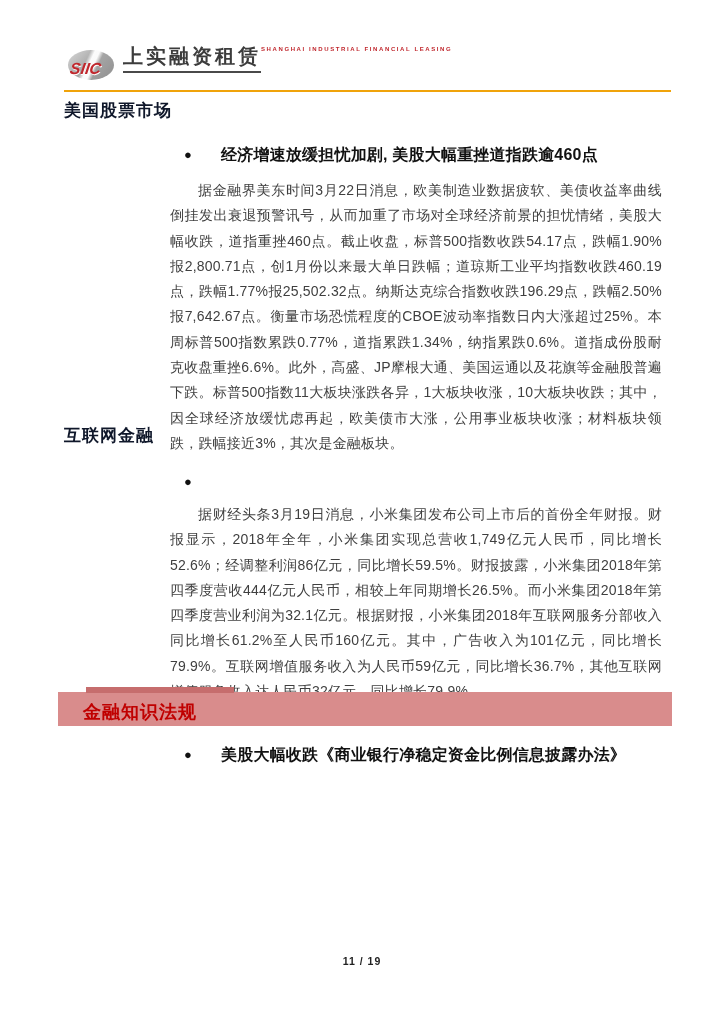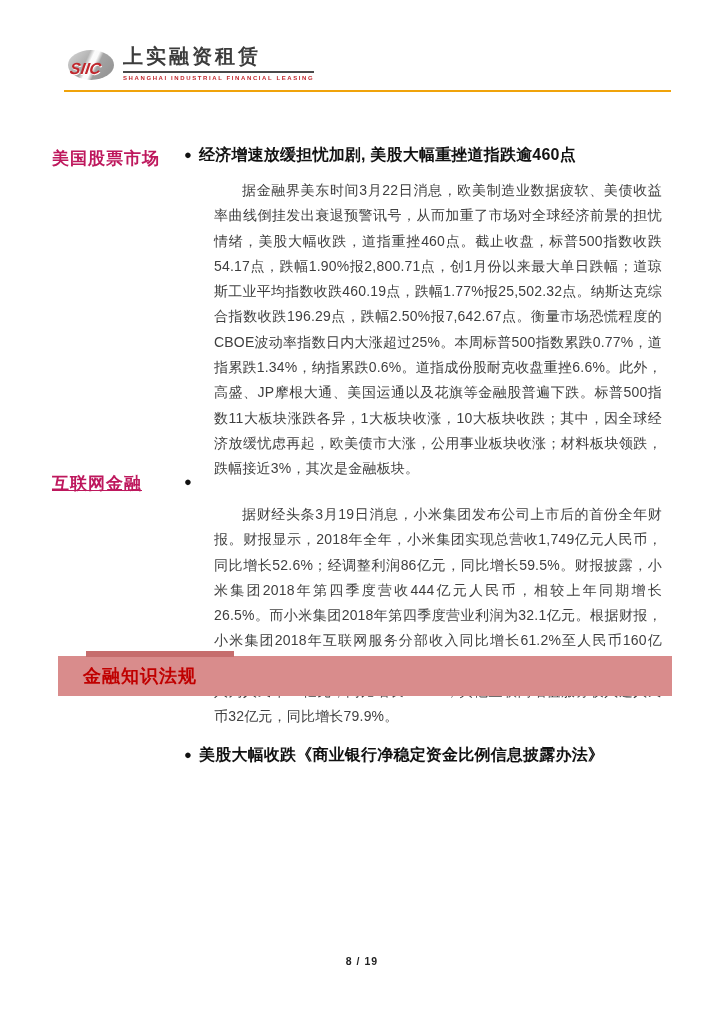--- a/index.html
+++ b/index.html
@@ -22,66 +22,65 @@
       linear-gradient(135deg, #d8d8d8 0%, #a9a9a9 45%, #8f8f8f 100%);
     flex: 0 0 auto;
   }
   .logo-siic {
     position: absolute; left: 2px; bottom: 2px;
     font-style: italic; font-weight: 900; font-size: 16px; letter-spacing: 0px;
     color: var(--logo-red, #c0272d);
     text-shadow: 0.5px 0.5px 0 #fff;
     transform: skewX(-8deg);
   }
-  .logo-text { margin-left: 9px; display: flex; flex-direction: column; }
+  .logo-text { margin-left: 9px; display: flex; flex-direction: row; }
   .logo-name {
     font-size: 20px; font-weight: 700; color: #3c3c3c; letter-spacing: 3px;
     padding-bottom: 3px; border-bottom: 2px solid #4a4a4a; line-height: 1.2;
   }
   .logo-sub {
     margin-top: 2px; font-size: 6px; letter-spacing: 1.6px;
     color: var(--logo-red, #b03030); font-weight: 700; white-space: nowrap;
   }
 
   
   .accent-rule {
     position: absolute; top: 90px; left: 64px; right: 53px; height: 2px;
     background: var(--accent-rule, #f0a30a);
   }
 
   
   .section-heading {
-    position: absolute; left: 52px;
-    font-size: 17px; font-weight: 700; color: #be185d; letter-spacing: 1px; margin-top: 48px;
+    position: absolute; left: 64px;
+    font-size: 17px; font-weight: 700; color: #0f172a; letter-spacing: 1px;
   }
   #h-us { top: 99px; }
-  #h-if { top: 424px; text-decoration: underline; }
+  #h-if { top: 424px; }
 
   .article { position: absolute; left: 170px; width: 492px; }
   #a-us { top: 145px; }
   #a-if { top: 475px; }
   #a-kn { top: 745px; }
 
   .headline {
     display: flex; align-items: baseline; padding-left: 14px;
     font-size: 16px; font-weight: 700; color: #111; letter-spacing: 0.2px;
   }
   .bullet { font-size: 13px; color: #111; flex: 0 0 auto; transform: translateY(-1px); }
-  .headline-text { margin-left: 7px; white-space: nowrap; }
+  .headline-text { margin-left: 29px; white-space: nowrap; }
 
   .body-text {
     margin-top: 12px; font-size: 14px; line-height: 25.3px;
     text-align: justify; text-indent: 2em; color: #3f3f3f;
     letter-spacing: 0.2px;
-    margin-left: 44px;
   }
 
   
   .banner {
-    position: absolute; top: 656px; left: 58px; width: 614px; height: 40px;
+    position: absolute; top: 692px; left: 58px; width: 614px; height: 34px;
     background: var(--banner-bg, #d98c8c);
   }
   .banner-tab {
     position: absolute; top: -5px; left: 28px; width: 148px; height: 6px;
     background: var(--banner-tab, #c66d6d);
   }
   .banner-title {
     position: absolute; left: 25px; top: 0; line-height: 40px;
     font-size: 18px; font-weight: 700; letter-spacing: 1px;
     color: var(--banner-text, #c00000);
@@ -132,15 +131,15 @@
     <div class="banner-tab"></div>
     <div class="banner-title">金融知识法规</div>
   </div>
   <div class="article" id="a-kn">
     <div class="headline">
       <span class="bullet">●</span>
       <span class="headline-text">美股大幅收跌《商业银行净稳定资金比例信息披露办法》</span>
     </div>
   </div>
 
-  <div class="footer">8 / 19</div>
+  <div class="footer">11 / 19</div>
 
 </div>
 
 </body></html>

